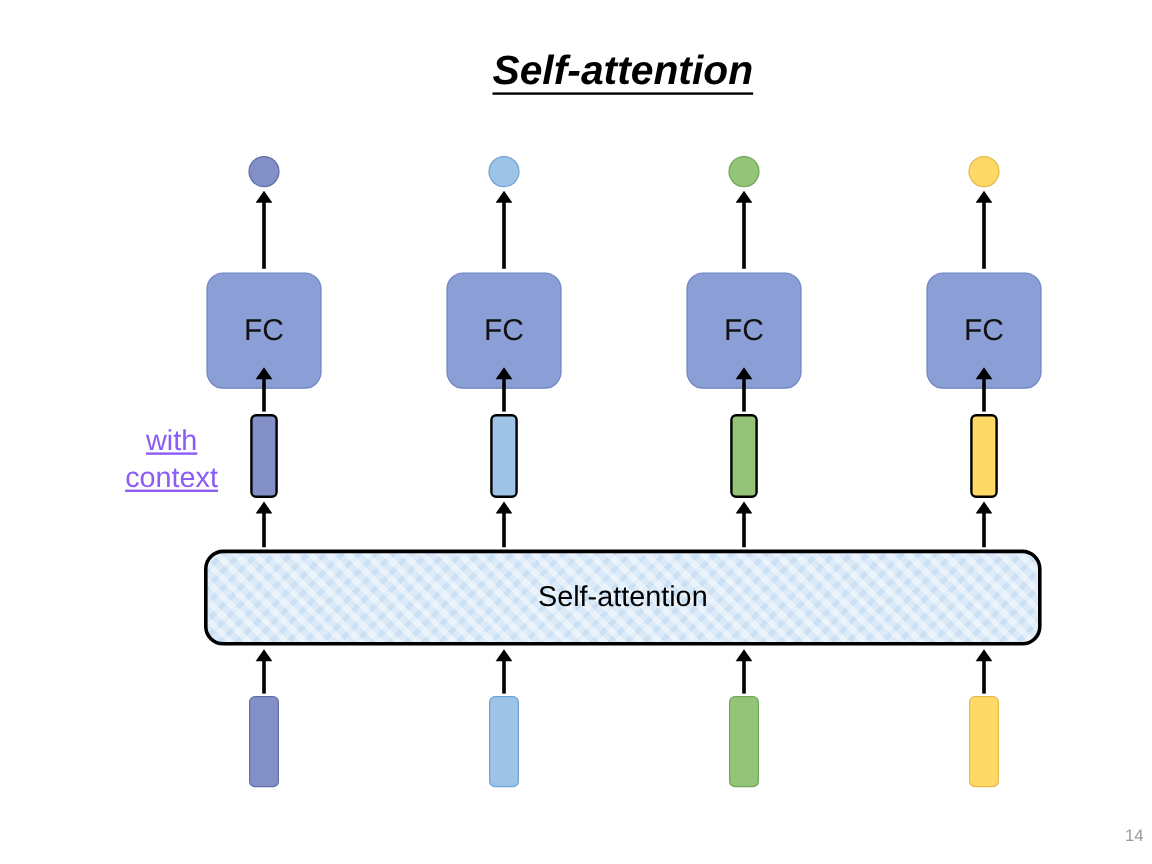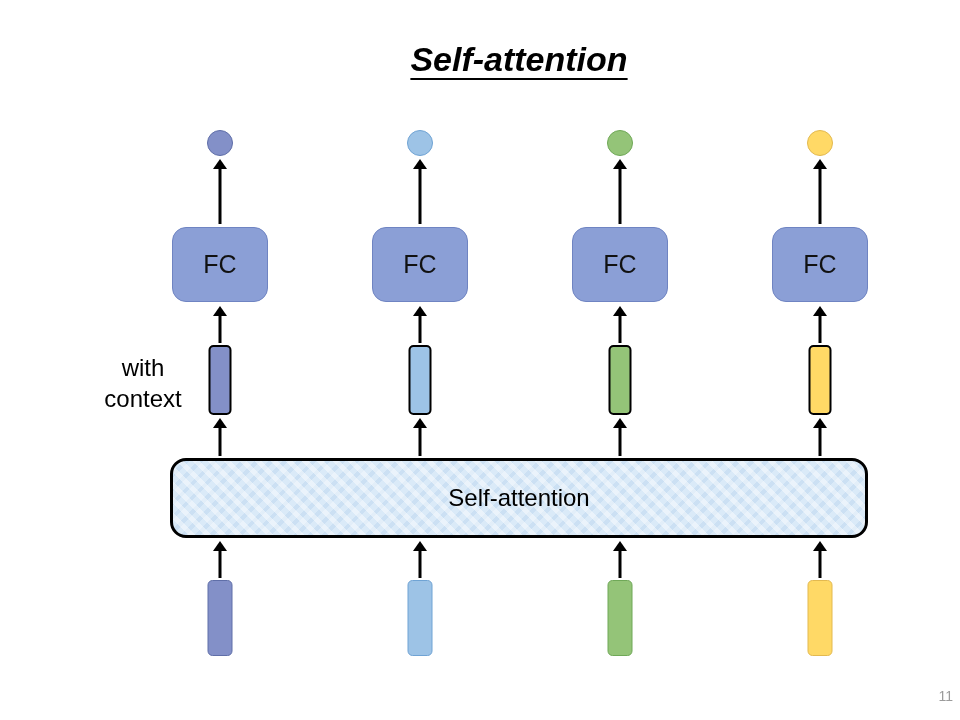--- a/index.html
+++ b/index.html
@@ -13,21 +13,21 @@
     text-decoration:underline;text-underline-offset:7px;text-decoration-thickness:2px;
   }
   
   .cx1{left:181px;} .cx2{left:381px;} .cx3{left:581px;} .cx4{left:781px;}
 
   .node-circle{
     position:absolute;top:130px;width:26px;height:26px;border-radius:50%;
     transform:translateX(-50%);border:1px solid;box-sizing:border-box;
   }
   .fc-box{
-    position:absolute;top:227px;width:96px;height:75px;border-radius:14px;
+    position:absolute;top:227px;width:96px;height:97px;border-radius:14px;
     transform:translateX(-50%);border:1px solid;box-sizing:border-box;
     display:flex;align-items:center;justify-content:center;
     font-size:25px;color:#111;
   }
   .small-rect{
     position:absolute;top:345px;width:23px;height:70px;border-radius:5px;
     transform:translateX(-50%);border:2px solid #000;box-sizing:border-box;
   }
   .attention-box{
     position:absolute;left:131px;top:458px;width:698px;height:80px;
@@ -37,21 +37,21 @@
     background-image:
       repeating-linear-gradient(45deg, rgba(255,255,255,0.45) 0 5px, rgba(255,255,255,0) 5px 11px),
       repeating-linear-gradient(-45deg, rgba(186,212,238,0.45) 0 4px, rgba(186,212,238,0) 4px 10px);
   }
   .bottom-rect{
     position:absolute;top:580px;width:25px;height:76px;border-radius:5px;
     transform:translateX(-50%);border:1px solid;box-sizing:border-box;
   }
   .with-context{
     position:absolute;left:48px;top:352px;width:112px;text-align:center;
-    font-size:24px;line-height:1.3;color:#000000;
+    font-size:24px;line-height:1.3;color:#8b5cf6;text-decoration:underline;
   }
   .page-number{
     position:absolute;right:46px;bottom:16px;font-size:14px;color:#9b9b9b;
   }
   
   .arrow{position:absolute;width:16px;transform:translateX(-50%);}
   .arrow .stem{
     position:absolute;left:50%;transform:translateX(-50%);
     top:7px;bottom:0;width:3px;background:#000;
   }
@@ -167,15 +167,15 @@
   <div class="arrow arrow-d cx4">
       <div class="head"></div>
       <div class="stem"></div>
     </div>
 
   <div class="bottom-rect cx1" style="background-color: rgb(131, 144, 200); border-color: rgb(95, 110, 168);"></div>
   <div class="bottom-rect cx2" style="background-color: rgb(157, 195, 230); border-color: rgb(111, 163, 212);"></div>
   <div class="bottom-rect cx3" style="background-color: rgb(148, 196, 120); border-color: rgb(111, 168, 87);"></div>
   <div class="bottom-rect cx4" style="background-color: rgb(255, 217, 102); border-color: rgb(227, 185, 79);"></div>
 
-  <div class="page-number">11</div>
+  <div class="page-number">14</div>
 
 </div>
 
 </body></html>

